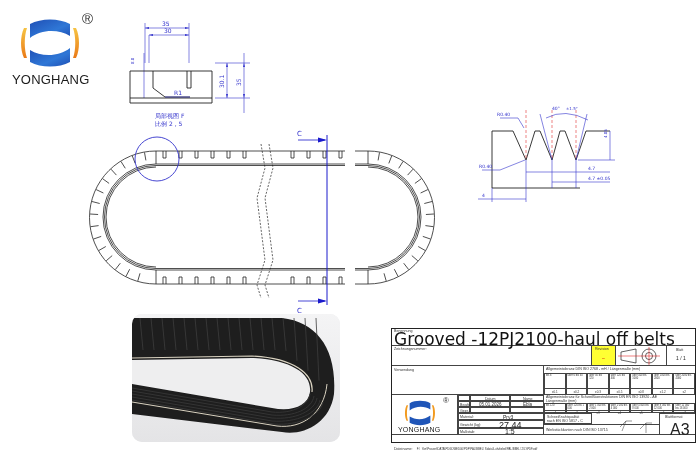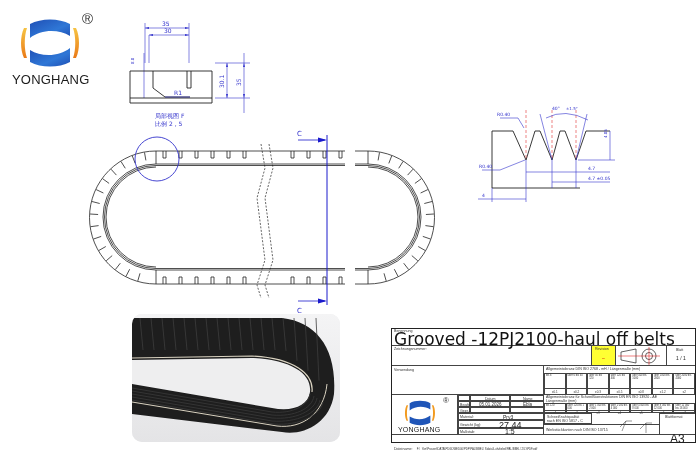--- a/index.html
+++ b/index.html
@@ -421,20 +421,20 @@
     <span class="abs tiny" style="left:2px;top:3px;">Werkstückkanten nach DIN ISO 13715</span>
   </div>
   <div class="abs" style="left:200px;top:84px;width:67px;height:11px;">
     <svg width="67" height="22" viewBox="0 0 67 22">
       <path d="M28 14 L34 8 L40 8 M34 8 L30 18" stroke="#333" stroke-width="0.5" fill="none"></path>
       <path d="M48 16 L54 10 L60 10 M54 10 L54 20" stroke="#333" stroke-width="0.5" fill="none"></path>
     </svg>
   </div>
   <div class="cell" style="left:267px;top:84px;width:36px;height:22px;border-width:0.5px 0 0.5px 0.5px;">
     <span class="abs tiny" style="left:5px;top:1px;">Blattformat</span>
-    <span class="abs" style="left:10px;top:18px;font-size:12px;">A3</span>
+    <span class="abs" style="left:10px;top:7px;font-size:16px;">A3</span>
   </div>
 
   <div class="abs" style="left:2px;top:107px;width:300px;height:6px;">
     <span class="tiny">Dateiname:</span>
     <span class="tiny" style="font-size:2.8px;">F:\_Yon\Prosent\DATA\PDGD\BED00\PDF\PAL\BBEL\ Sidata\Luhzliebel\PAL\BBEL\ 2(L)\PDF.pdf</span>
   </div>
 </div>
 
 </body></html>

